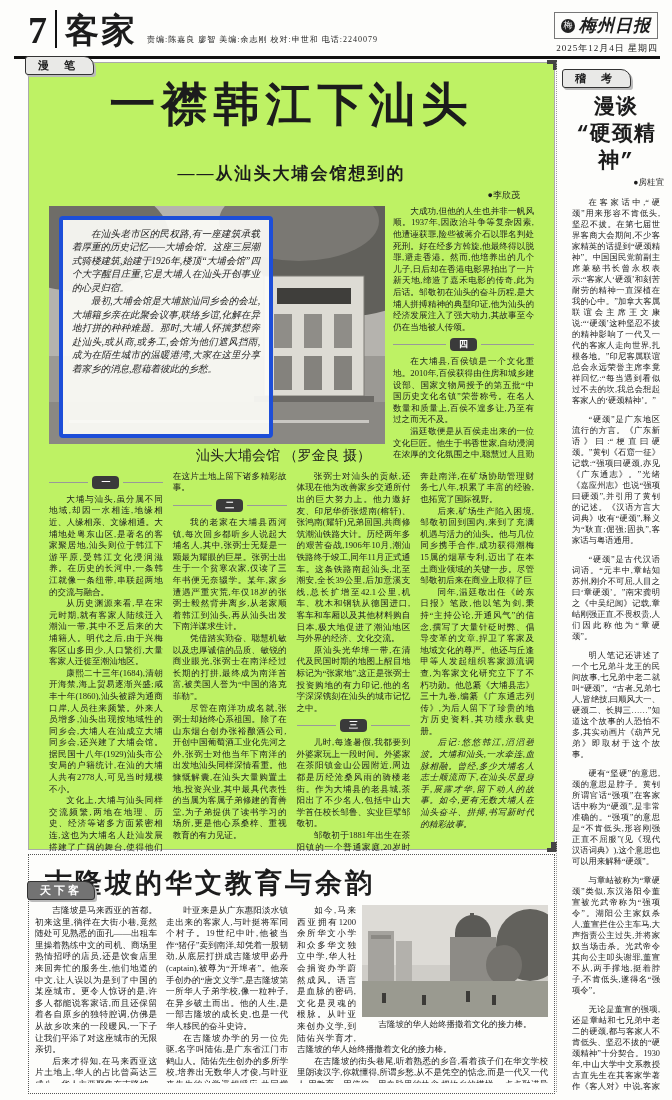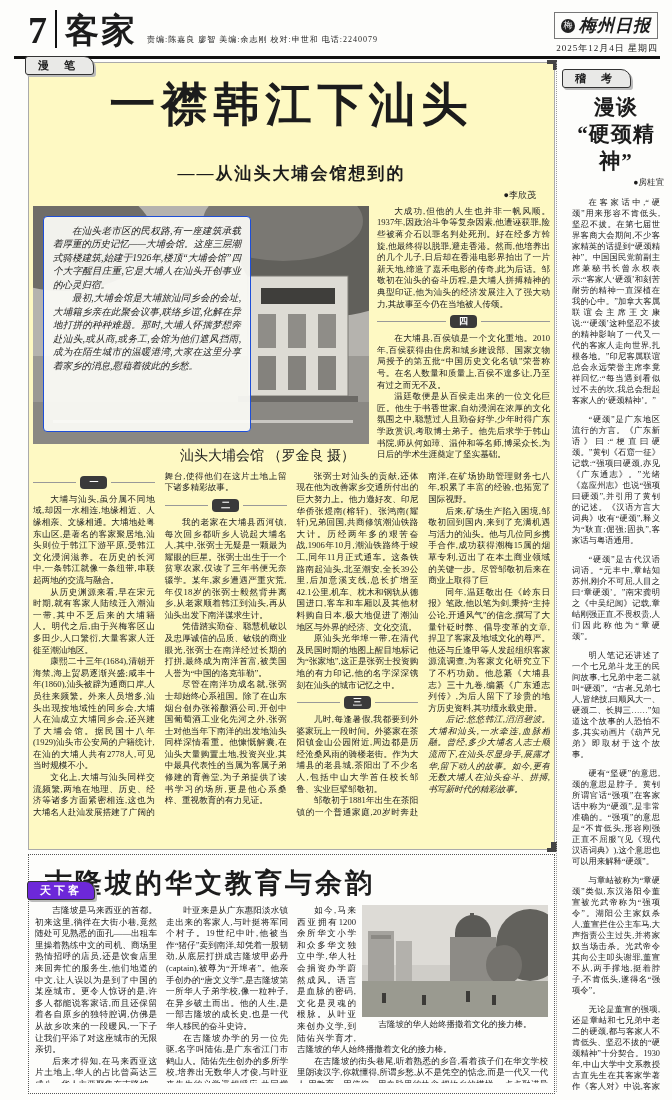--- a/index.html
+++ b/index.html
@@ -15,51 +15,51 @@
   .hdr-right{position:absolute;right:2px;top:4px;text-align:right;}
   .brand{display:flex;align-items:center;justify-content:flex-end;gap:4px;border:1px solid #777;padding:1px 6px;}
   .brand-logo{display:inline-flex;width:14px;height:14px;border-radius:50%;background:#222;color:#fff;
               font-size:9px;align-items:center;justify-content:center;}
   .brand-name{font-size:17px;font-weight:bold;font-style:italic;letter-spacing:1px;}
   .pub-date{font-size:9px;margin-top:3px;letter-spacing:1px;}
   
   .tag{display:inline-block;background:#e9e9e7;border:1px solid #333;border-radius:3px 10px 3px 3px;
        padding:1px 12px;font-size:11px;font-weight:bold;letter-spacing:6px;
        box-shadow:2px 2px 0 #bbb;font-family:"Liberation Sans",sans-serif;}
-  .tag.dark{background:#6d28d9;color:#fff;letter-spacing:3px;margin-top:35px;}
+  .tag.dark{background:#737373;color:#fff;letter-spacing:3px;margin-top:35px;}
   
   .main-art{position:absolute;left:28px;top:62px;width:527px;height:788px;border:1px solid #aaa;
-            box-sizing:border-box;padding:4px 4px;background:#fef9c3;}
+            box-sizing:border-box;padding:4px 20px;background:#bef264;}
   .corner{position:absolute;width:10px;height:10px;background:#444;}
   .c-tr{top:-3px;right:-3px;clip-path:polygon(0 0,100% 0,100% 100%,60% 100%,60% 40%,0 40%);}
   .c-br{bottom:-3px;right:-3px;clip-path:polygon(40% 0,100% 0,100% 100%,0 100%,0 60%,40% 60%);}
   .main-tag{position:absolute;left:-4px;top:-8px;}
   .main-head{font-size:46px;font-weight:bold;text-align:center;letter-spacing:6px;margin-top:12px;line-height:52px;}
   .main-sub{font-size:17px;font-weight:bold;text-align:center;letter-spacing:2px;margin-top:15px;}
   .main-byline{font-size:9px;text-align:right;padding-right:14px;margin-top:4px;}
   .mid-row{display:flex;margin-top:4px;gap:8px;}
   .photo-wrap{width:336px;flex:none;}
   .photo1{position:relative;width:336px;height:238px;margin:0;overflow:hidden;background:#b9b9b5;}
   .lead-box{position:absolute;left:10px;top:10px;width:188px;height:198px;background:rgba(252,252,248,.93);
-            border:1px solid #1d4ed8;border-radius:4px;padding:8px 9px;overflow:hidden;}
+            border:4px solid #1d4ed8;border-radius:4px;padding:8px 9px;overflow:hidden;}
   .lead-box p{font-size:9.5px;line-height:13.5px;font-style:italic;margin:0;text-indent:2em;text-align:justify;}
   .photo1-cap{font-size:14px;text-align:right;padding:3px 14px 0 0;}
   .right-col{flex:1;font-size:8.6px;line-height:11.6px;text-align:justify;height:252px;overflow:hidden;}
   .right-col p,.flow4 p{margin:0;text-indent:2em;}
   .flow4{margin-top:6px;height:412px;overflow:hidden;column-count:4;column-gap:10px;
          font-size:8.6px;line-height:11.6px;text-align:justify;}
   .sec-marker{display:flex;align-items:center;gap:4px;margin:5px 0;break-inside:avoid;}
   .mline{flex:1;height:1px;background:#999;}
   .mbox{background:#3a3a3a;color:#fff;border-radius:4px;font-size:9px;line-height:13px;padding:0 9px;font-weight:bold;}
   .postscript{font-style:italic;margin:4px 0 0 0;text-indent:2em;}
   
   .side-art{position:absolute;left:556px;top:62px;width:104px;height:1030px;overflow:hidden;
             border-left:1px dotted #999;padding-left:7px;box-sizing:content-box;}
   .side-tag{margin:6px 0 6px -2px;}
-  .side-head{font-size:21px;font-weight:bold;text-align:center;line-height:27px;letter-spacing:1px;margin:2px 0 2px 0;}
+  .side-head{font-size:21px;font-weight:bold;text-align:center;line-height:27px;letter-spacing:1px;margin:2px 0 2px 0;font-family:Liberation Mono, monospace;}
   .side-byline{font-size:8.5px;text-align:right;padding-right:4px;margin:2px 0 6px 0;}
   .side-body{font-size:8.3px;line-height:11px;text-align:justify;}
   .side-body p{margin:8px;text-indent:2em;}
   
   .bot-art{position:absolute;left:28px;top:854px;width:527px;height:240px;border:1px dotted #555;
            box-sizing:border-box;padding:2px 6px;}
   .bot-tag{position:absolute;left:-2px;top:-9px;}
   .bot-head{font-size:27px;font-weight:bold;letter-spacing:3px;margin:8px 0 4px 10px;}
   .b-cols{display:flex;gap:9px;height:178px;overflow:hidden;}
   .bcol{width:122px;flex:none;font-size:8.6px;line-height:11.6px;text-align:justify;overflow:hidden;}

